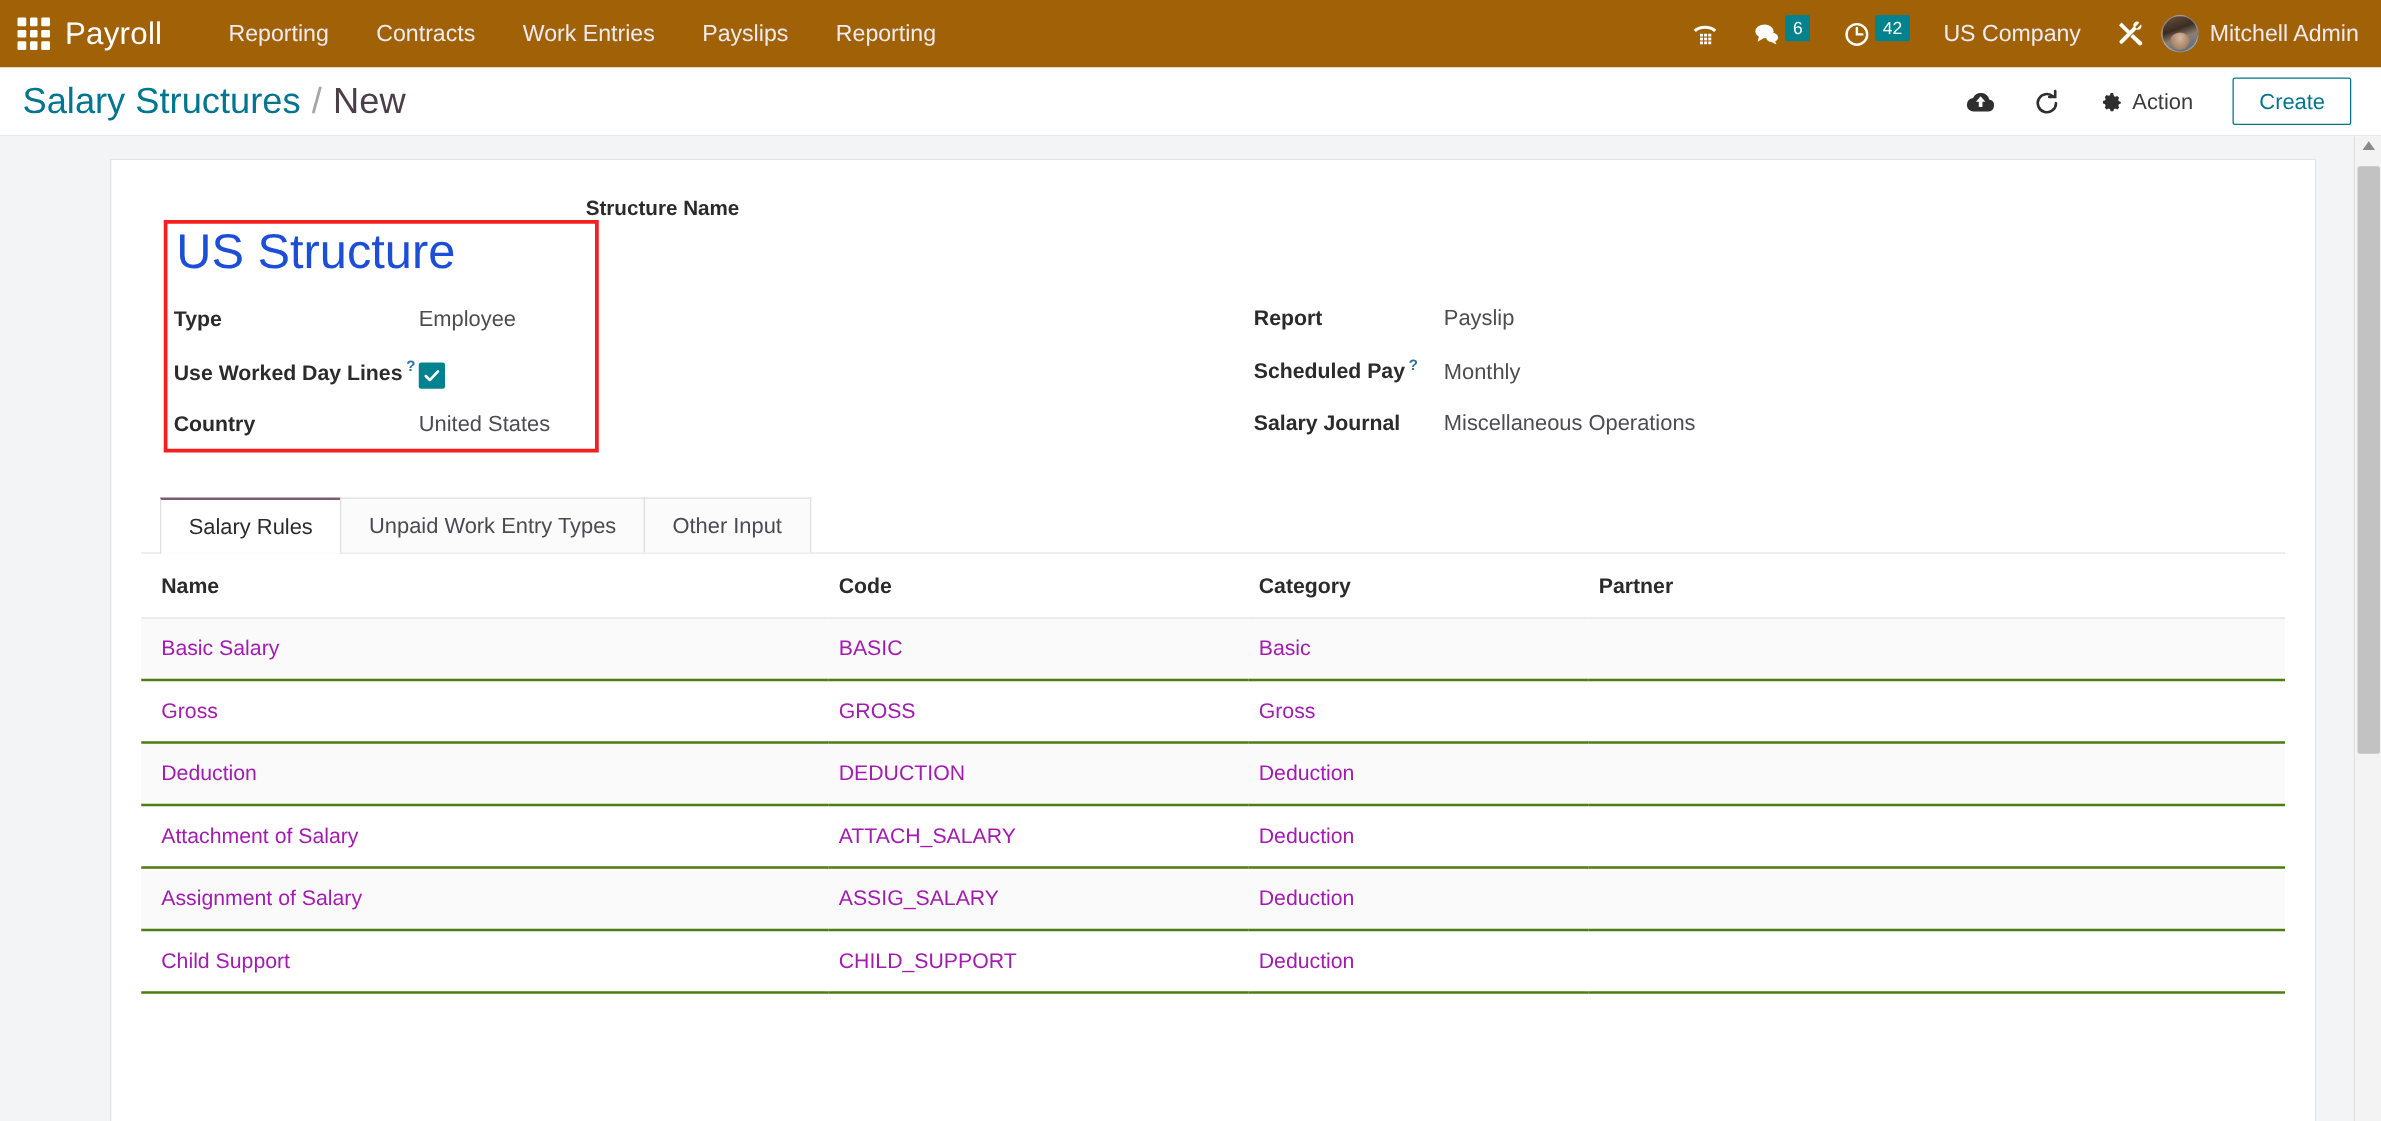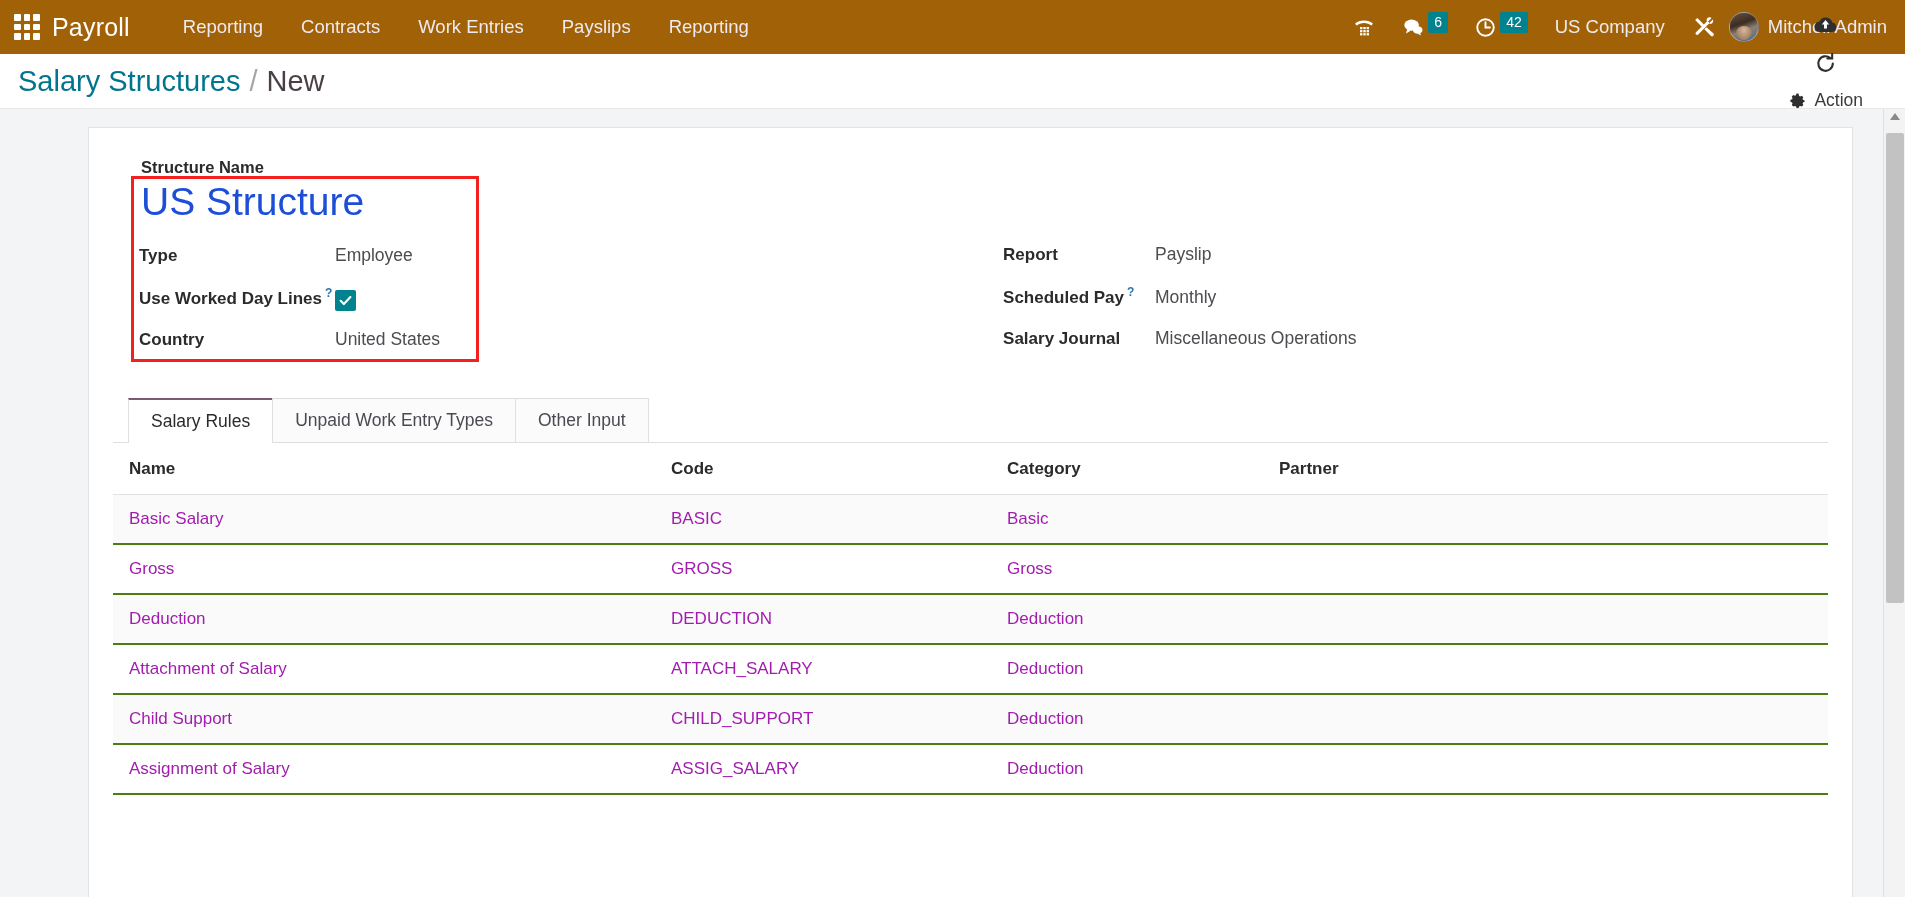--- a/index.html
+++ b/index.html
@@ -101,21 +101,21 @@
     display: flex;
     align-items: center;
     padding: 0 24px 0 18px;
     position: relative;
   }
   .breadcrumb { font-size: 29px; display: flex; align-items: baseline; gap: 9px; }
   .crumb-link { color: #00758f; cursor: pointer; }
   .crumb-sep { color: #a8a4a8; }
   .crumb-current { color: #4a3f48; }
 
-  .cp-right { margin-left: auto; display: flex; align-items: center; gap: 0; flex-direction: column; }
+  .cp-right { margin-left: auto; display: flex; gap: 0; }
   .cp-icon {
     padding: 0 14px; cursor: pointer; color: #3b3b3b;
     display: flex; align-items: center; height: 38px;
   }
   .cp-action {
     display: flex; align-items: center; gap: 7px;
     font-size: 17.5px; color: #3b3b3b; cursor: pointer;
     padding: 0 16px; height: 38px;
   }
   .btn-create {
@@ -160,21 +160,21 @@
     position: absolute;
     left: 18px; top: 18px;
     width: 348px; height: 186px;
     border: 3px solid #f41f1f;
     pointer-events: none;
     z-index: 5;
   }
 
   .field-label-top {
     font-size: 16.5px; font-weight: bold; color: #2b2b2b;
-    margin-bottom: 2px; margin-left: 2px;
+    margin-bottom: 2px; margin-left: 2px; text-align: center;
   }
   .title-value {
     font-size: 39px; font-weight: 400; color: #1d4ed8;
     line-height: 1.18; margin-bottom: 20px; margin-left: 2px;
   }
   .field-row {
     display: flex; align-items: baseline;
     margin-bottom: 20px;
   }
   .field-row .lbl {
@@ -467,31 +467,31 @@
             <td class="c-cat">Deduction</td>
             <td class="c-part"></td>
           </tr>
           <tr>
             <td class="c-name">Attachment of Salary</td>
             <td class="c-code">ATTACH_SALARY</td>
             <td class="c-cat">Deduction</td>
             <td class="c-part"></td>
           </tr>
           <tr>
+            <td class="c-name">Assignment of Salary</td>
+            <td class="c-code">ASSIG_SALARY</td>
+            <td class="c-cat">Deduction</td>
+            <td class="c-part"></td>
+          </tr>
+          <tr>
             <td class="c-name">Child Support</td>
             <td class="c-code">CHILD_SUPPORT</td>
             <td class="c-cat">Deduction</td>
             <td class="c-part"></td>
           </tr>
-          <tr>
-            <td class="c-name">Assignment of Salary</td>
-            <td class="c-code">ASSIG_SALARY</td>
-            <td class="c-cat">Deduction</td>
-            <td class="c-part"></td>
-          </tr>
         </tbody>
       </table>
     </div>
   </div>
 
   <div class="vscroll">
     <div class="arrow-up"></div>
     <div class="thumb"></div>
   </div>
 </div>

